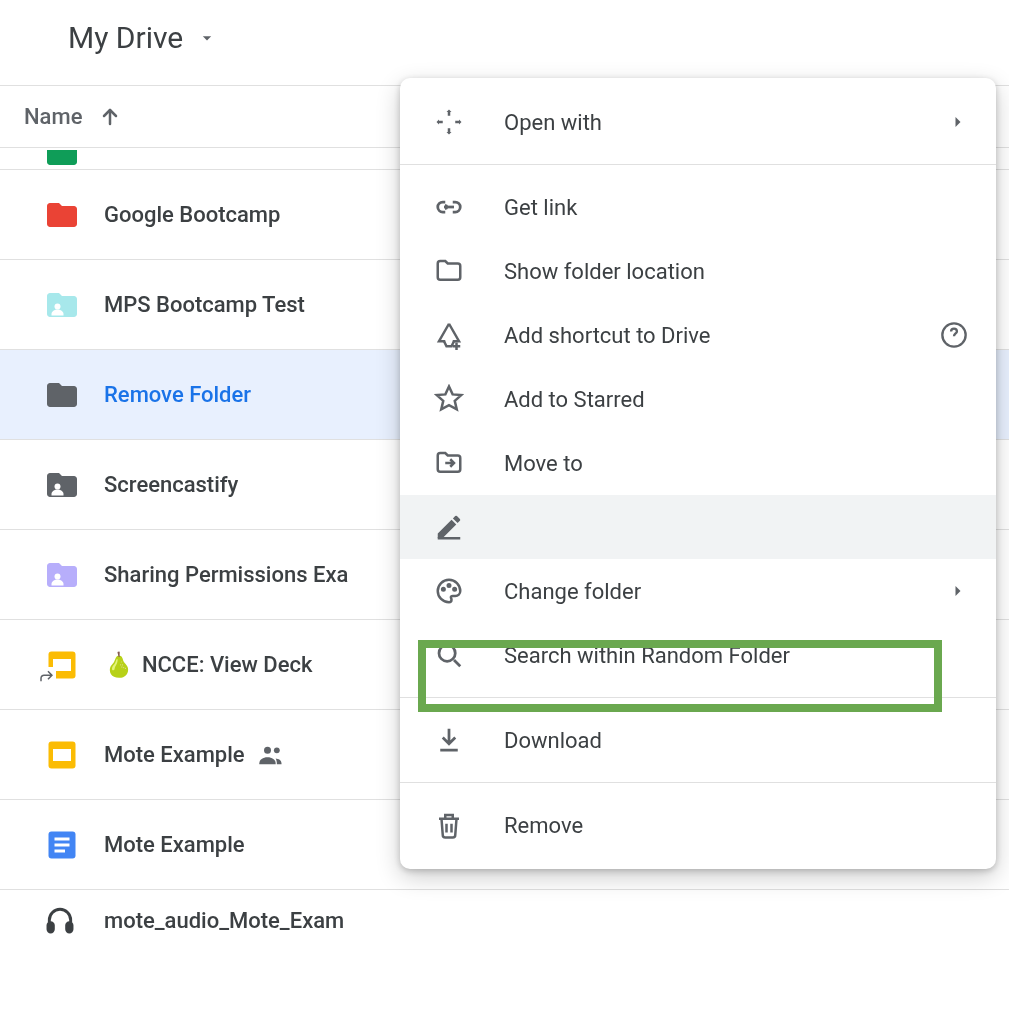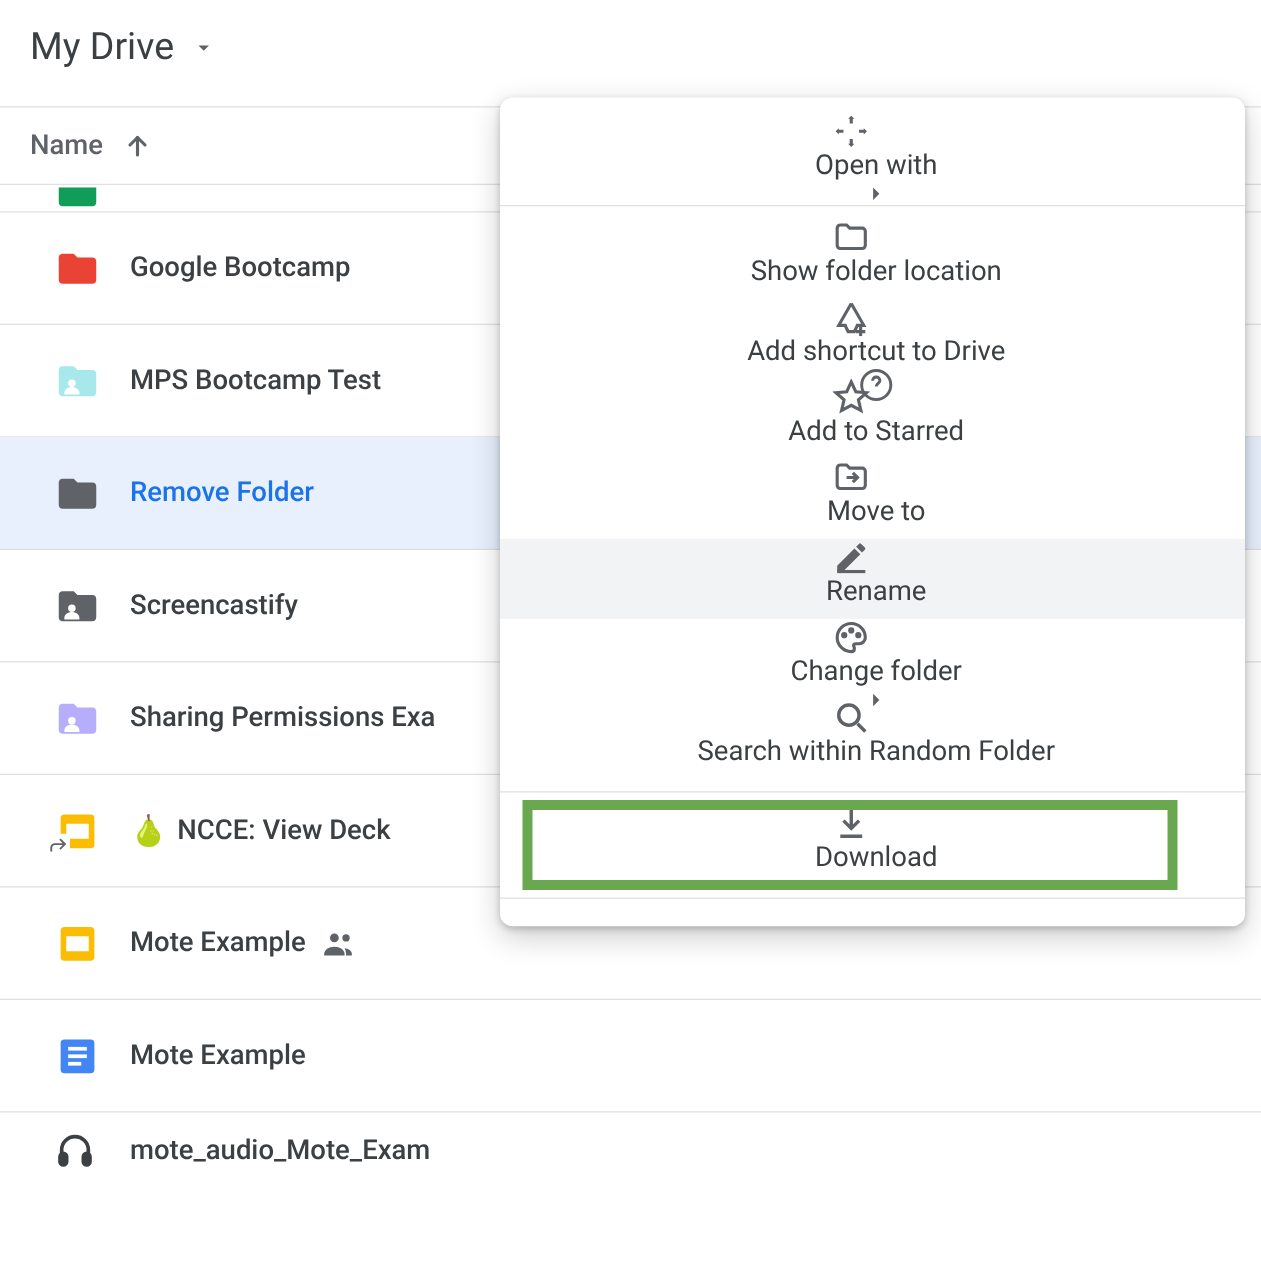--- a/index.html
+++ b/index.html
@@ -17,20 +17,21 @@
   
   .breadcrumb {
     display: flex;
     align-items: center;
     padding: 20px 24px 30px 24px;
   }
   .breadcrumb .title {
     font-size: 30px;
     color: #3c4043;
     font-weight: 400;
+    margin-left: 44px;
   }
   .breadcrumb .drop-icon {
     margin-left: 14px;
     color: #5f6368;
   }
 
   
   .header-row {
     display: flex;
     align-items: center;
@@ -76,21 +77,20 @@
     padding: 12px 0;
   }
   .menu-item {
     display: flex;
     align-items: center;
     height: 64px;
     padding: 0 28px 0 34px;
     font-size: 22px;
     color: #3c4043;
     cursor: pointer;
-    flex-direction: column;
   }
   .menu-item .mi-icon {
     width: 70px;
     display:flex;
     justify-content:flex-start;
     color:#5f6368;
   }
   .menu-item .mi-label { flex: 1; }
   .menu-item .mi-right { color:#5f6368; display:flex; align-items:center; }
   .menu-sep { height:1px; background:#e0e0e0; margin:10px 0; }
@@ -263,20 +263,30 @@
     <span class="mi-right">
       <svg width="20" height="20" viewBox="0 0 24 24" fill="#5f6368">
           <path d="M9 6l6 6-6 6z"></path>
         </svg>
     </span>
   </div>
 
   <div class="menu-sep"></div>
 
 
+  <div class="menu-item">
+    <span class="mi-icon">
+      <svg width="30" height="30" viewBox="0 0 24 24" fill="none" stroke="#5f6368" stroke-width="2.2">
+          <path d="M10 14a5 5 0 010-4h0"></path>
+          <path d="M9 8H7a4 4 0 000 8h2M15 8h2a4 4 0 010 8h-2"></path>
+          <path d="M8 12h8"></path>
+        </svg>
+    </span>
+    <span class="mi-label">Get link</span>
+  </div>
 
   <div class="menu-item">
     <span class="mi-icon">
       <svg width="30" height="30" viewBox="0 0 24 24" fill="none" stroke="#5f6368" stroke-width="2">
           <path d="M3 6a2 2 0 012-2h4l2 2h8a2 2 0 012 2v9a2 2 0 01-2 2H5a2 2 0 01-2-2V6z"></path>
         </svg>
     </span>
     <span class="mi-label">Show folder location</span>
   </div>
 
@@ -317,21 +327,20 @@
     <span class="mi-label">Move to</span>
   </div>
 
   <div class="menu-item highlight-box">
     <span class="mi-icon">
       <svg width="30" height="30" viewBox="0 0 24 24" fill="#5f6368">
           <path d="M3 17.25V21h3.75L17.8 9.94l-3.75-3.75L3 17.25zM20.7 7.04a1 1 0 000-1.41l-2.34-2.34a1 1 0 00-1.41 0l-1.83 1.83 3.75 3.75 1.83-1.83z"></path>
           <rect x="3" y="20" width="18" height="2"></rect>
         </svg>
     </span>
-    <span class="mi-label">Rename</span>
   </div>
 
   <div class="menu-item">
     <span class="mi-icon">
       <svg width="30" height="30" viewBox="0 0 24 24" fill="none" stroke="#5f6368" stroke-width="2">
           <path d="M12 3a9 9 0 100 18c1.7 0 2-1.3 2-2s-.5-1.5-.5-2 .5-1 1.5-1h2A4 4 0 0021 12a9 9 0 00-9-9z"></path>
           <circle cx="7.5" cy="10.5" r="1" fill="#5f6368"></circle>
           <circle cx="12" cy="7.5" r="1" fill="#5f6368"></circle>
           <circle cx="16.5" cy="10.5" r="1" fill="#5f6368"></circle>
         </svg>
@@ -361,16 +370,25 @@
     <span class="mi-icon">
       <svg width="30" height="30" viewBox="0 0 24 24" fill="none" stroke="#5f6368" stroke-width="2.2">
           <path d="M12 3v12M7 10l5 5 5-5M5 20h14"></path>
         </svg>
     </span>
     <span class="mi-label">Download</span>
   </div>
 
   <div class="menu-sep"></div>
 
+  <div class="menu-item">
+    <span class="mi-icon">
+      <svg width="30" height="30" viewBox="0 0 24 24" fill="none" stroke="#5f6368" stroke-width="2">
+          <path d="M4 7h16M9 7V4h6v3M6 7l1 13a2 2 0 002 2h6a2 2 0 002-2l1-13"></path>
+          <path d="M10 11v7M14 11v7"></path>
+        </svg>
+    </span>
+    <span class="mi-label">Remove</span>
+  </div>
 
 </div>
 
 <div class="green-frame"></div>
 
 </body></html>

